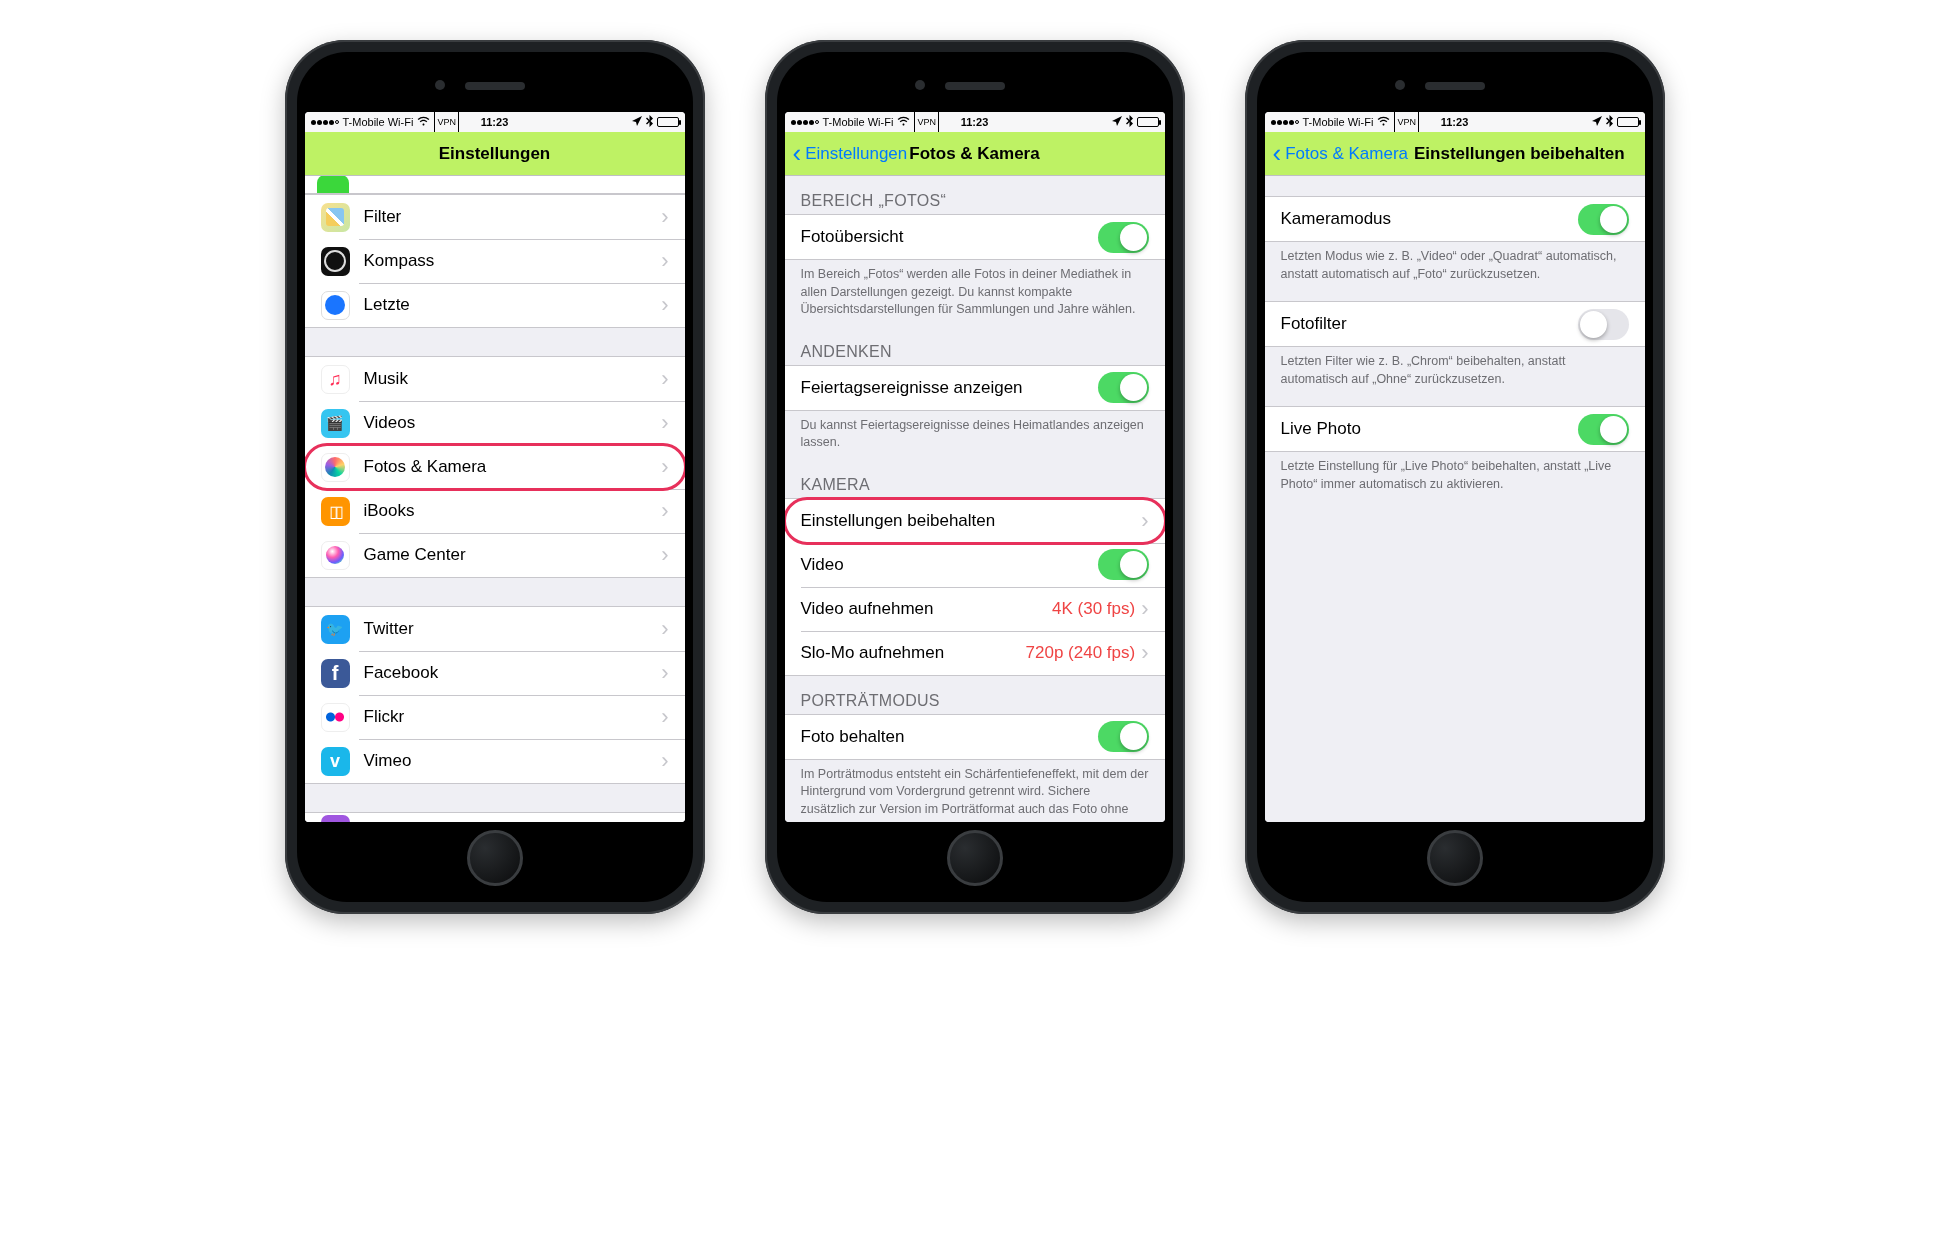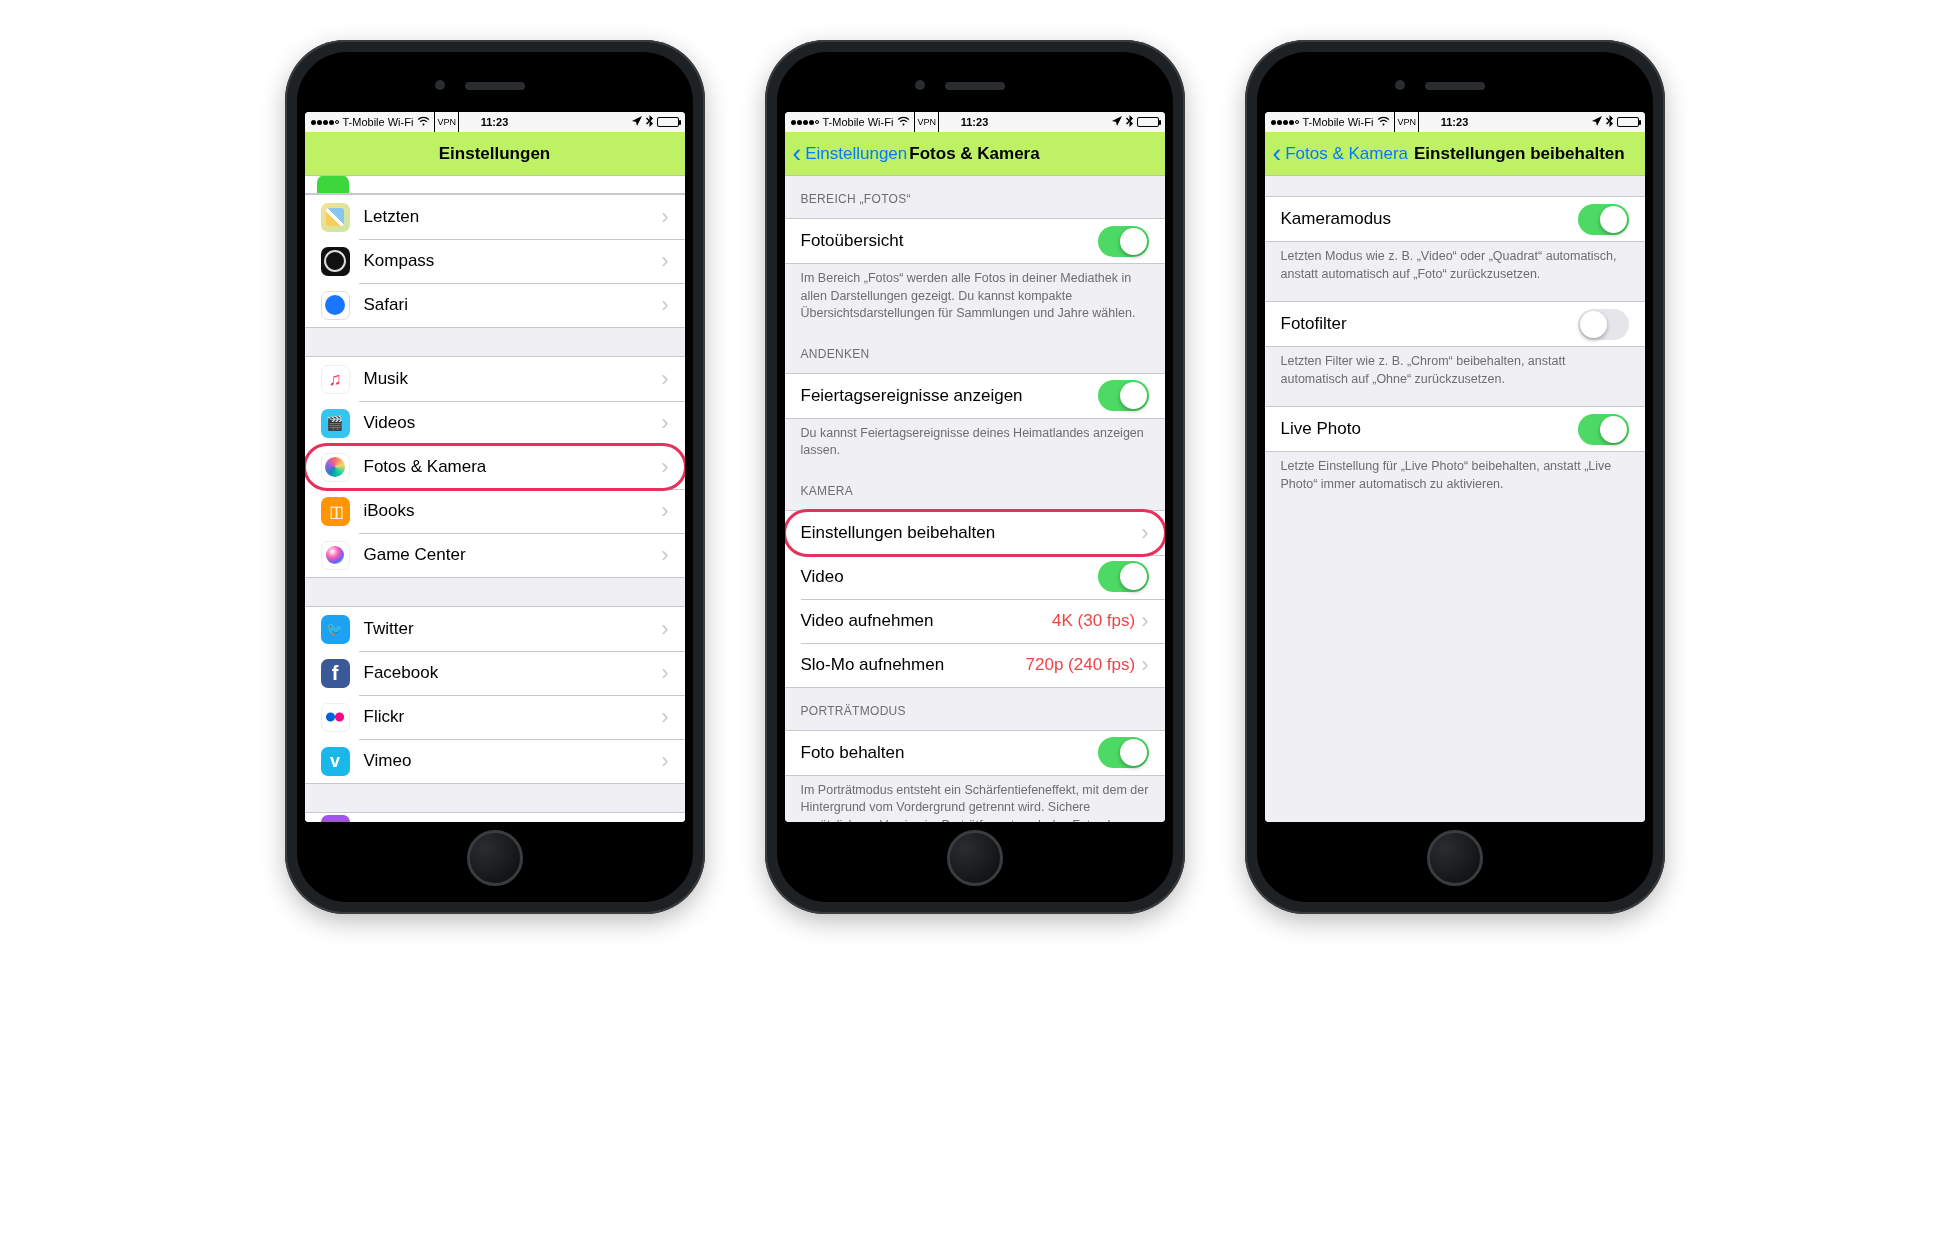--- a/index.html
+++ b/index.html
@@ -125,23 +125,23 @@
     position: static;
     transform: none;
     margin-left: 6px;
   }
   .nav.tight { }
 
   
   .content { flex:1; overflow:hidden; background:#efeff4; }
   .sect-header {
     text-transform: uppercase;
-    font-size: 12px;
+    font-size: 16px;
     color: #6d6d72;
-    padding: 16px 16px 12px 16px;
+    padding: 16px 16px 4px 16px;
     letter-spacing: .3px;
   }
   .sect-footer {
     font-size: 12.5px;
     color: #6d6d72;
     padding: 6px 16px 8px 16px;
     line-height: 1.4;
   }
   .group {
     background:#fff;
@@ -305,31 +305,31 @@
         <div class="title">Einstellungen</div>
       </div>
       <div class="content">
         <div class="spacer-top-cut">
             <div class="blob"></div>
           </div>
         <div id="p1">
             <div class="group">
               <div class="row with-icon">
                 <div class="icon ic-maps"></div>
-                <div class="label">Letzten</div>
+                <div class="label">Filter</div>
                 <div class="chev"></div>
               </div>
               <div class="row with-icon">
                 <div class="icon ic-compass"></div>
                 <div class="label">Kompass</div>
                 <div class="chev"></div>
               </div>
               <div class="row with-icon">
                 <div class="icon ic-safari"></div>
-                <div class="label">Safari</div>
+                <div class="label">Letzte</div>
                 <div class="chev"></div>
               </div>
             </div>
             <div style="height: 28px;"></div>
             <div class="group">
               <div class="row with-icon">
                 <div class="icon ic-music"></div>
                 <div class="label">Musik</div>
                 <div class="chev"></div>
               </div>

